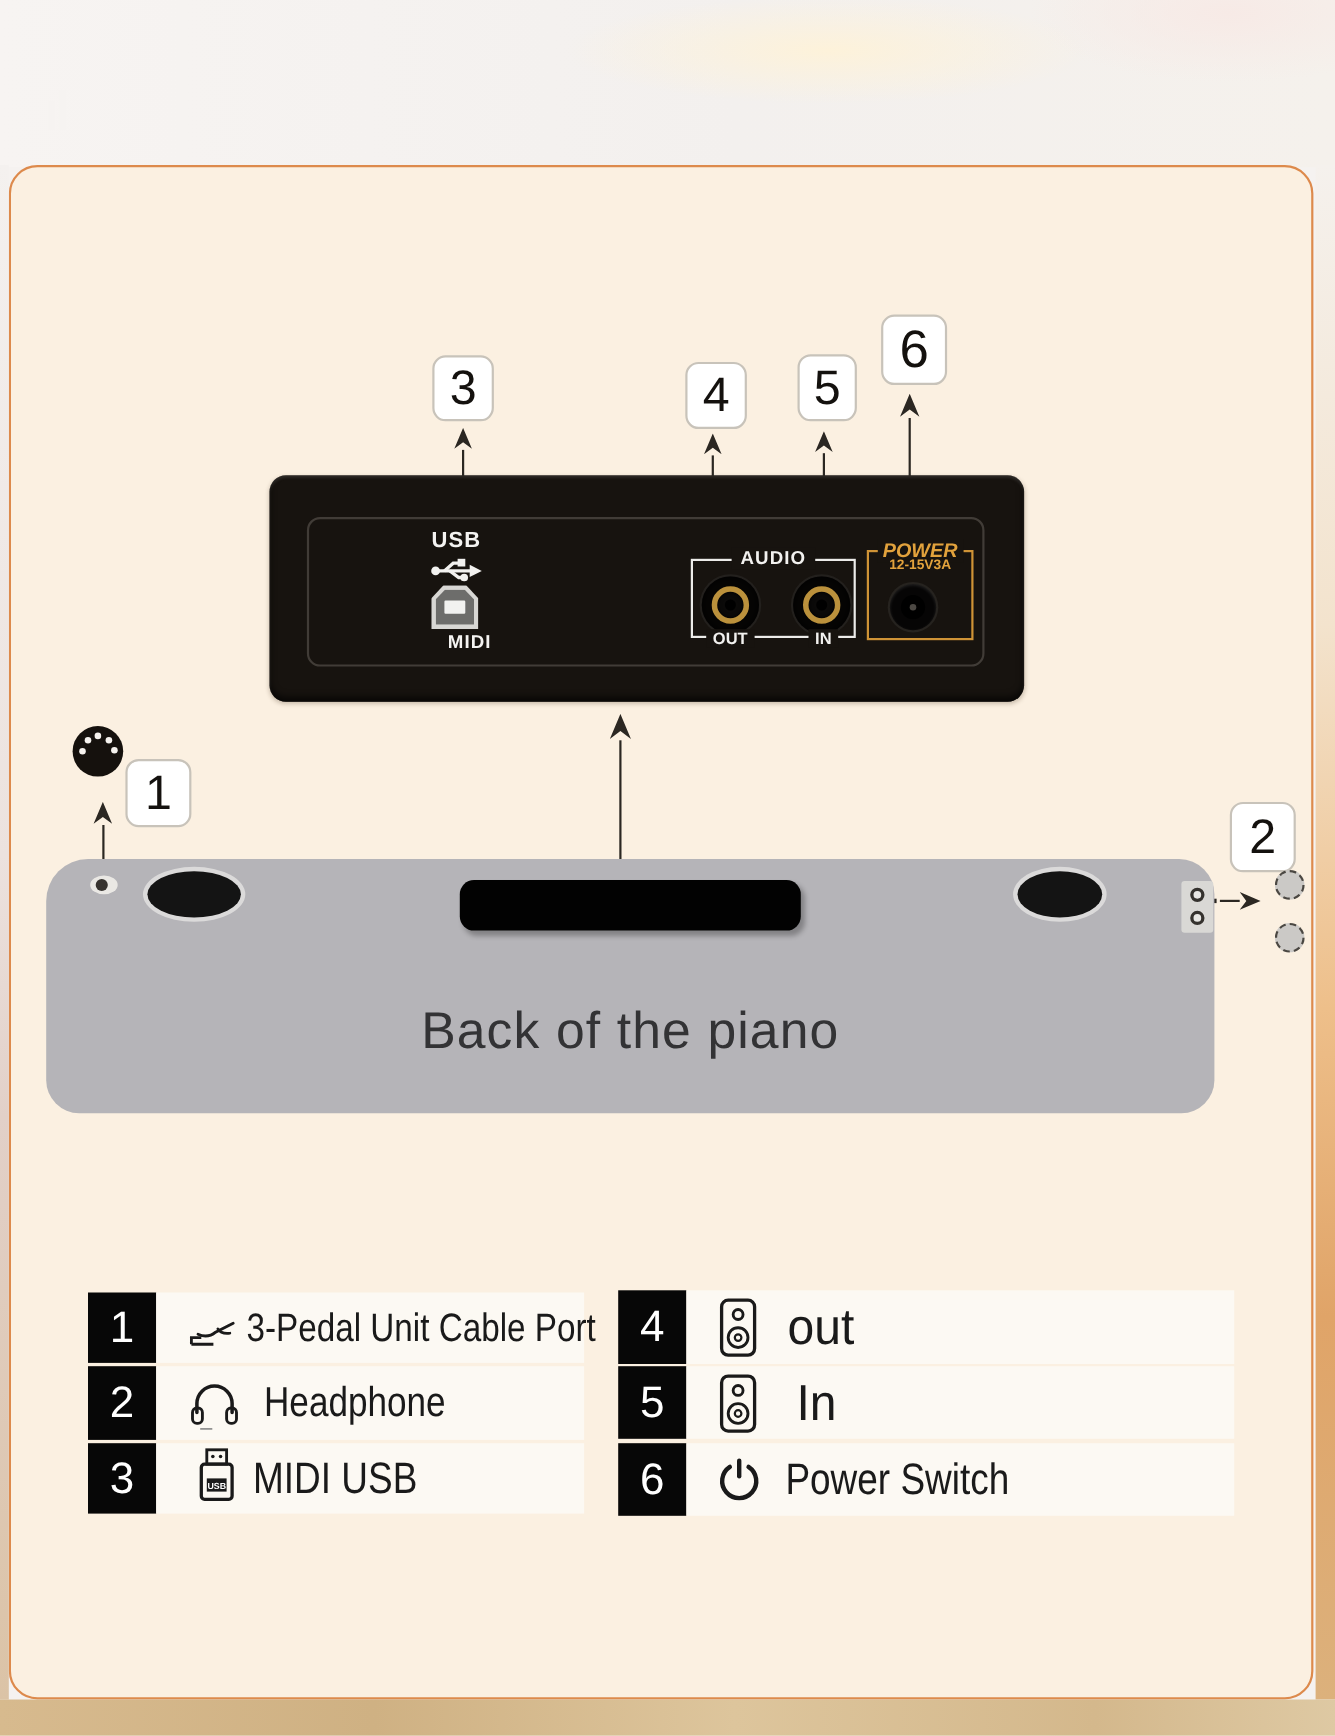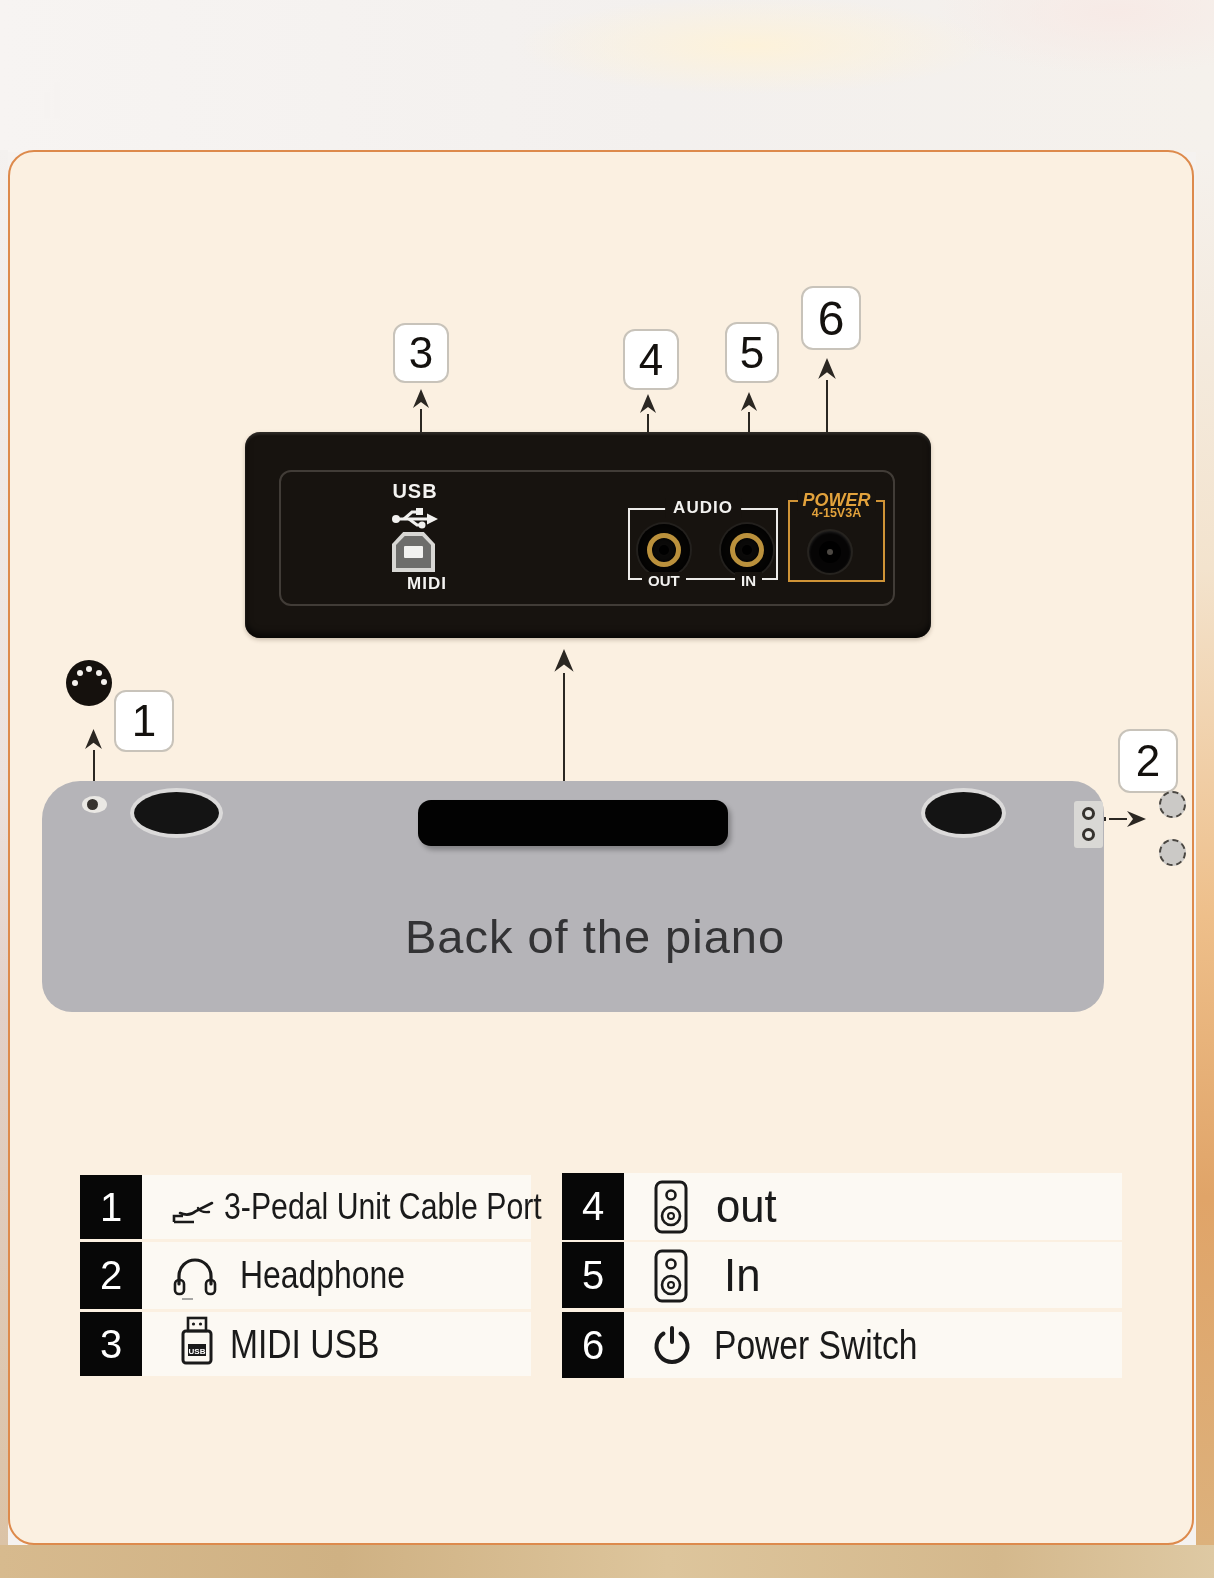--- a/index.html
+++ b/index.html
@@ -68,21 +68,21 @@
     border-radius:38px 32px 30px 30px;}
   .oval{position:absolute;background:#141414;border-radius:50%;box-shadow:0 0 0 4px rgba(232,231,229,.75);}
   .slot{position:absolute;left:376px;top:19px;width:310px;height:46px;background:#020202;border-radius:13px;
     box-shadow:3px 4px 5px rgba(0,0,0,.28);}
   .port-small{position:absolute;left:40px;top:15px;width:25px;height:17px;background:#eae8e4;border-radius:50%;}
   .port-small-hole{position:absolute;left:5px;top:3px;width:11px;height:11px;border-radius:50%;background:#37332f;}
   .hp-plate{position:absolute;left:1032px;top:20px;width:29px;height:47px;background:#d9d8d5;border-radius:3px;}
   .hp-hole{position:absolute;left:8px;width:13px;height:13px;border-radius:50%;background:#e8e7e4;
     border:3px solid #35322e;box-sizing:border-box;}
   .piano-caption{position:absolute;left:0;top:128px;width:100%;text-align:center;
-    font-size:47px;color:#333335;letter-spacing:1px;padding-left:22px;}
+    font-size:47px;color:#333335;letter-spacing:1px;}
   .dot-circle{width:27px;height:27px;border-radius:50%;background:#cbc9c6;border:2px dashed #4a4742;box-sizing:border-box;}
   
   .num-box{background:#070707;color:#ffffff;display:flex;align-items:center;justify-content:center;
     font-size:40px;}
   .strip{background:#fcf9f3;}
   .legend-label{color:#1a1a1a;transform-origin:left center;white-space:nowrap;}
   .cond{transform:scaleX(.84);}
   .icon{display:flex;align-items:center;justify-content:center;}
 </style>
 </head>
@@ -128,21 +128,21 @@
     <div class="jack" style="left:91px;top:14px;">
       <div class="jack-gold"></div>
       <div class="jack-hole"></div>
     </div>
     <span class="frame-tag" style="bottom:-11px;left:12px;padding:0 6px;font-size:15px;">OUT</span>
     <span class="frame-tag" style="bottom:-11px;right:14px;padding:0 6px;font-size:15px;">IN</span>
   </div>
 
   <div class="frame power-frame">
     <span class="frame-tag" style="top:-12px;left:50%;transform:translateX(-50%);padding:0 5px;font-size:18px;color:#e2a23c;font-style:italic;">POWER</span>
-    <div class="abs" style="top:4px;left:0;width:100%;text-align:center;font-size:12.5px;font-weight:bold;color:#e2a23c;">4-15V3A</div>
+    <div class="abs" style="top:4px;left:0;width:100%;text-align:center;font-size:12.5px;font-weight:bold;color:#e2a23c;">12-15V3A</div>
     <div class="dc-jack">
       <div class="dc-mid"></div>
       <div class="dc-pin"></div>
     </div>
   </div>
 </div>
 
 <div class="abs callout" style="left:393px;top:323px;width:52px;height:56px;">3</div>
 <div class="abs callout" style="left:623px;top:329px;width:52px;height:57px;">4</div>
 <div class="abs callout" style="left:725px;top:322px;width:50px;height:57px;">5</div>

